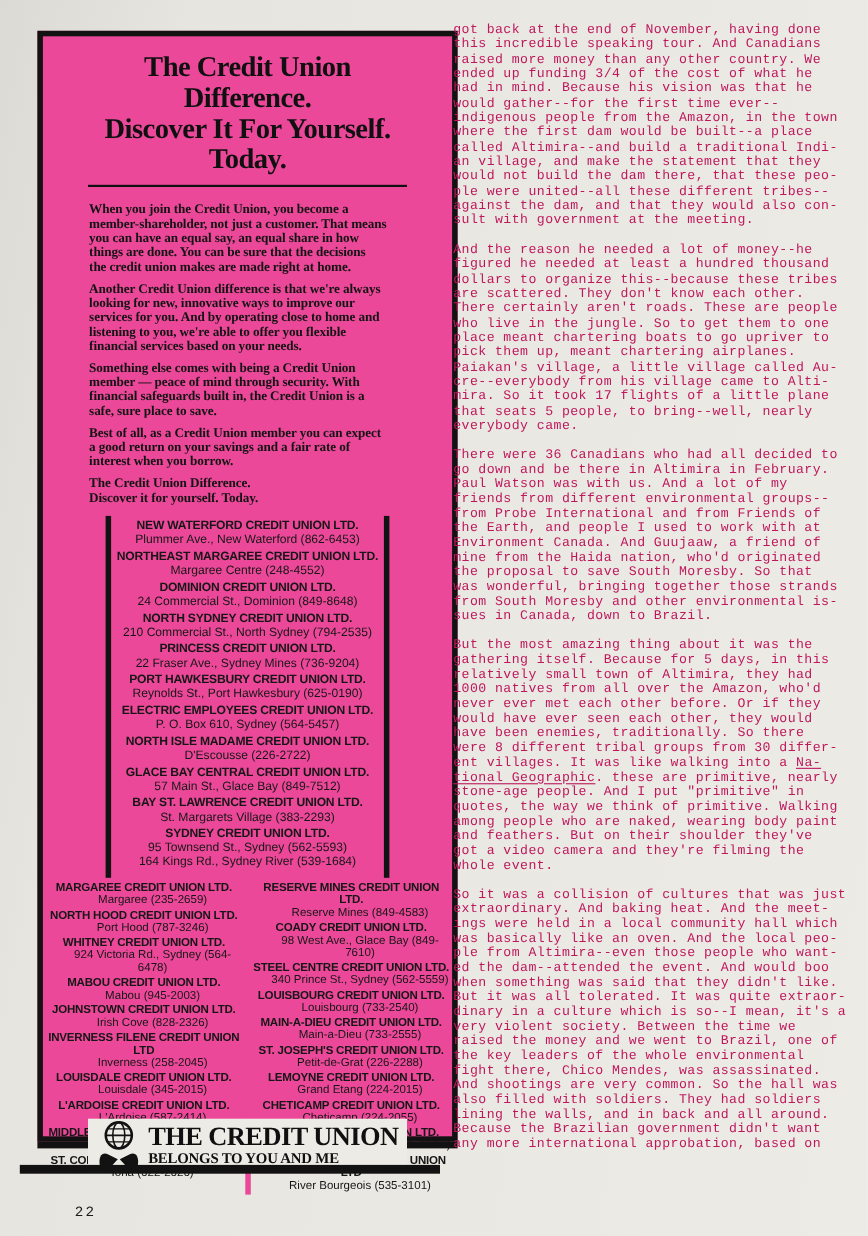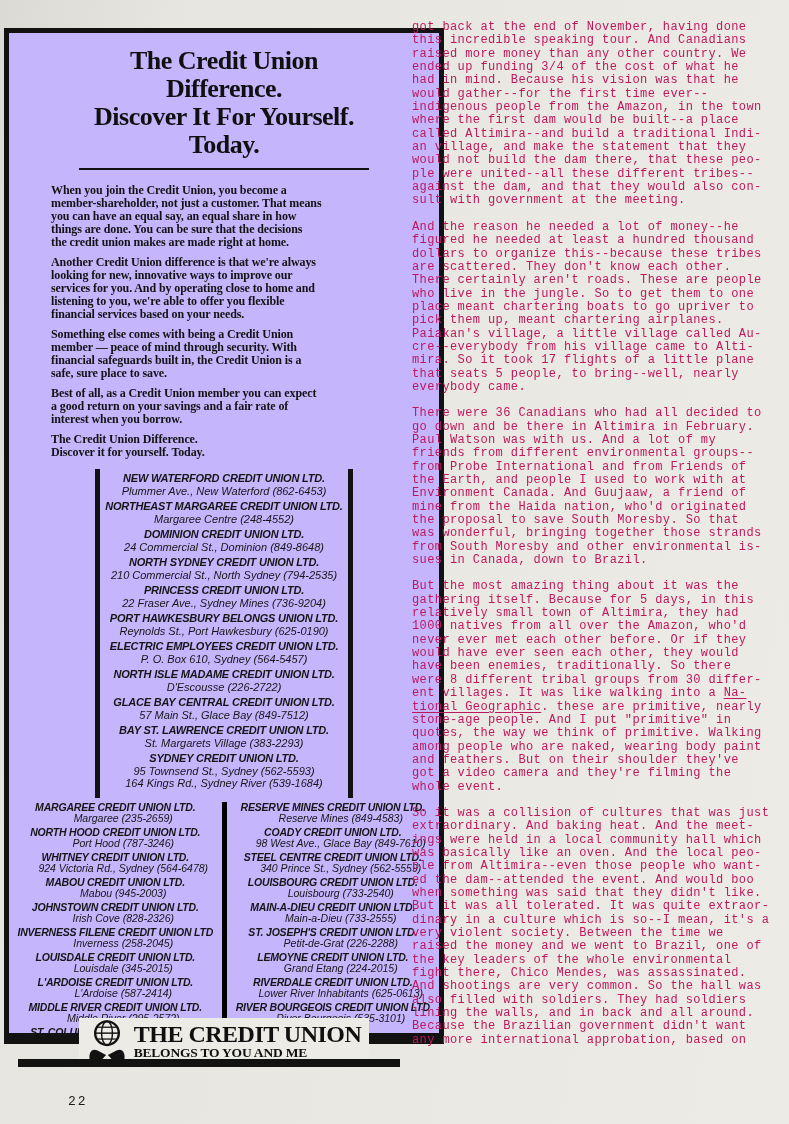--- a/index.html
+++ b/index.html
@@ -3,52 +3,52 @@
 <meta charset="utf-8">
 <style>
   html,body{margin:0;padding:0;}
   body{
     width:789px;height:1124px;position:relative;overflow:hidden;
     background:linear-gradient(100deg,#dcdad4 0%,#e7e5df 18%,#eae8e2 55%,#edebe6 100%);
     font-family:"Liberation Sans",sans-serif;color:#161616;
   }
   
   .ad-box{
-    position:absolute;left:4px;top:28px;width:440px;height:1010px;
-    border:5px solid #121212;background:#c4b5fd;box-sizing:border-box;
+    position:absolute;left:34px;top:28px;width:382px;height:1010px;
+    border:5px solid #121212;background:#ec4899;box-sizing:border-box;
   }
   .ad-headline{
     margin:14px 8px 0;text-align:center;
     font-family:"Liberation Serif",serif;font-weight:bold;
     font-size:26px;line-height:28px;letter-spacing:-0.5px;color:#101010;
     white-space:pre-line;
   }
   .headline-rule{width:290px;height:2px;background:#101010;margin:9px auto 14px;}
   .ad-copy{padding:0 36px 0 42px;}
   .ad-copy p{
     margin:0 0 7px;font-family:"Liberation Serif",serif;font-weight:bold;
     font-size:12px;line-height:13px;letter-spacing:-0.1px;color:#131313;
     white-space:pre-line;
   }
   
   .featured-list{
     width:248px;margin:10px auto 4px;
     border-left:5px solid #121212;border-right:5px solid #121212;
     padding:3px 0 5px;text-align:center;
   }
-  .cu-entry{margin-bottom:3px;font-style:italic;}
+  .cu-entry{margin-bottom:3px;}
   .cu-name{font-size:11px;line-height:12.5px;font-weight:bold;letter-spacing:-0.2px;}
   .cu-addr{font-size:11px;line-height:12.5px;white-space:pre-line;}
   
   .twocol{display:flex;margin-top:4px;}
   .twocol .col{flex:1;text-align:center;min-width:0;}
   .twocol .col .cu-entry{margin-bottom:2px;text-align:center;}
   .twocol .col .cu-name{font-size:10.5px;line-height:11.5px;}
   .twocol .col .cu-addr{font-size:10.5px;line-height:11.5px;padding-left:16px;}
-  .twocol .col.right{border-left:5px solid #000000;}
+  .twocol .col.right{border-left:5px solid #ec4899;}
   
   .logo-row{
     position:absolute;top:979px;left:-5px;right:-5px;height:58px;
     display:flex;align-items:center;
   }
   .logo-bar{flex:1;height:6px;background:#121212;}
   .logo-mid{display:flex;align-items:center;gap:7px;background:#ecead4;background:#edebe5;padding:0 8px;}
   .logo-text{text-align:left;}
   .logo-title{
     font-family:"Liberation Serif",serif;font-weight:bold;font-size:24px;
@@ -122,21 +122,21 @@
       </div>
       <div class="cu-entry">
         <div class="cu-name">NORTH SYDNEY CREDIT UNION LTD.</div>
         <div class="cu-addr">210 Commercial St., North Sydney (794-2535)</div>
       </div>
       <div class="cu-entry">
         <div class="cu-name">PRINCESS CREDIT UNION LTD.</div>
         <div class="cu-addr">22 Fraser Ave., Sydney Mines (736-9204)</div>
       </div>
       <div class="cu-entry">
-        <div class="cu-name">PORT HAWKESBURY BELONGS UNION LTD.</div>
+        <div class="cu-name">PORT HAWKESBURY CREDIT UNION LTD.</div>
         <div class="cu-addr">Reynolds St., Port Hawkesbury (625-0190)</div>
       </div>
       <div class="cu-entry">
         <div class="cu-name">ELECTRIC EMPLOYEES CREDIT UNION LTD.</div>
         <div class="cu-addr">P. O. Box 610, Sydney (564-5457)</div>
       </div>
       <div class="cu-entry">
         <div class="cu-name">NORTH ISLE MADAME CREDIT UNION LTD.</div>
         <div class="cu-addr">D'Escousse (226-2722)</div>
       </div>
@@ -221,20 +221,24 @@
           <div class="cu-name">MAIN-A-DIEU CREDIT UNION LTD.</div>
           <div class="cu-addr">Main-a-Dieu (733-2555)</div>
         </div>
         <div class="cu-entry">
           <div class="cu-name">ST. JOSEPH'S CREDIT UNION LTD.</div>
           <div class="cu-addr">Petit-de-Grat (226-2288)</div>
         </div>
         <div class="cu-entry">
           <div class="cu-name">LEMOYNE CREDIT UNION LTD.</div>
           <div class="cu-addr">Grand Etang (224-2015)</div>
+        </div>
+        <div class="cu-entry">
+          <div class="cu-name">CHETICAMP CREDIT UNION LTD.</div>
+          <div class="cu-addr">Cheticamp (224-2055)</div>
         </div>
         <div class="cu-entry">
           <div class="cu-name">RIVERDALE CREDIT UNION LTD.</div>
           <div class="cu-addr">Lower River Inhabitants (625-0613)</div>
         </div>
         <div class="cu-entry">
           <div class="cu-name">RIVER BOURGEOIS CREDIT UNION LTD</div>
           <div class="cu-addr">River Bourgeois (535-3101)</div>
         </div>
       </div>

